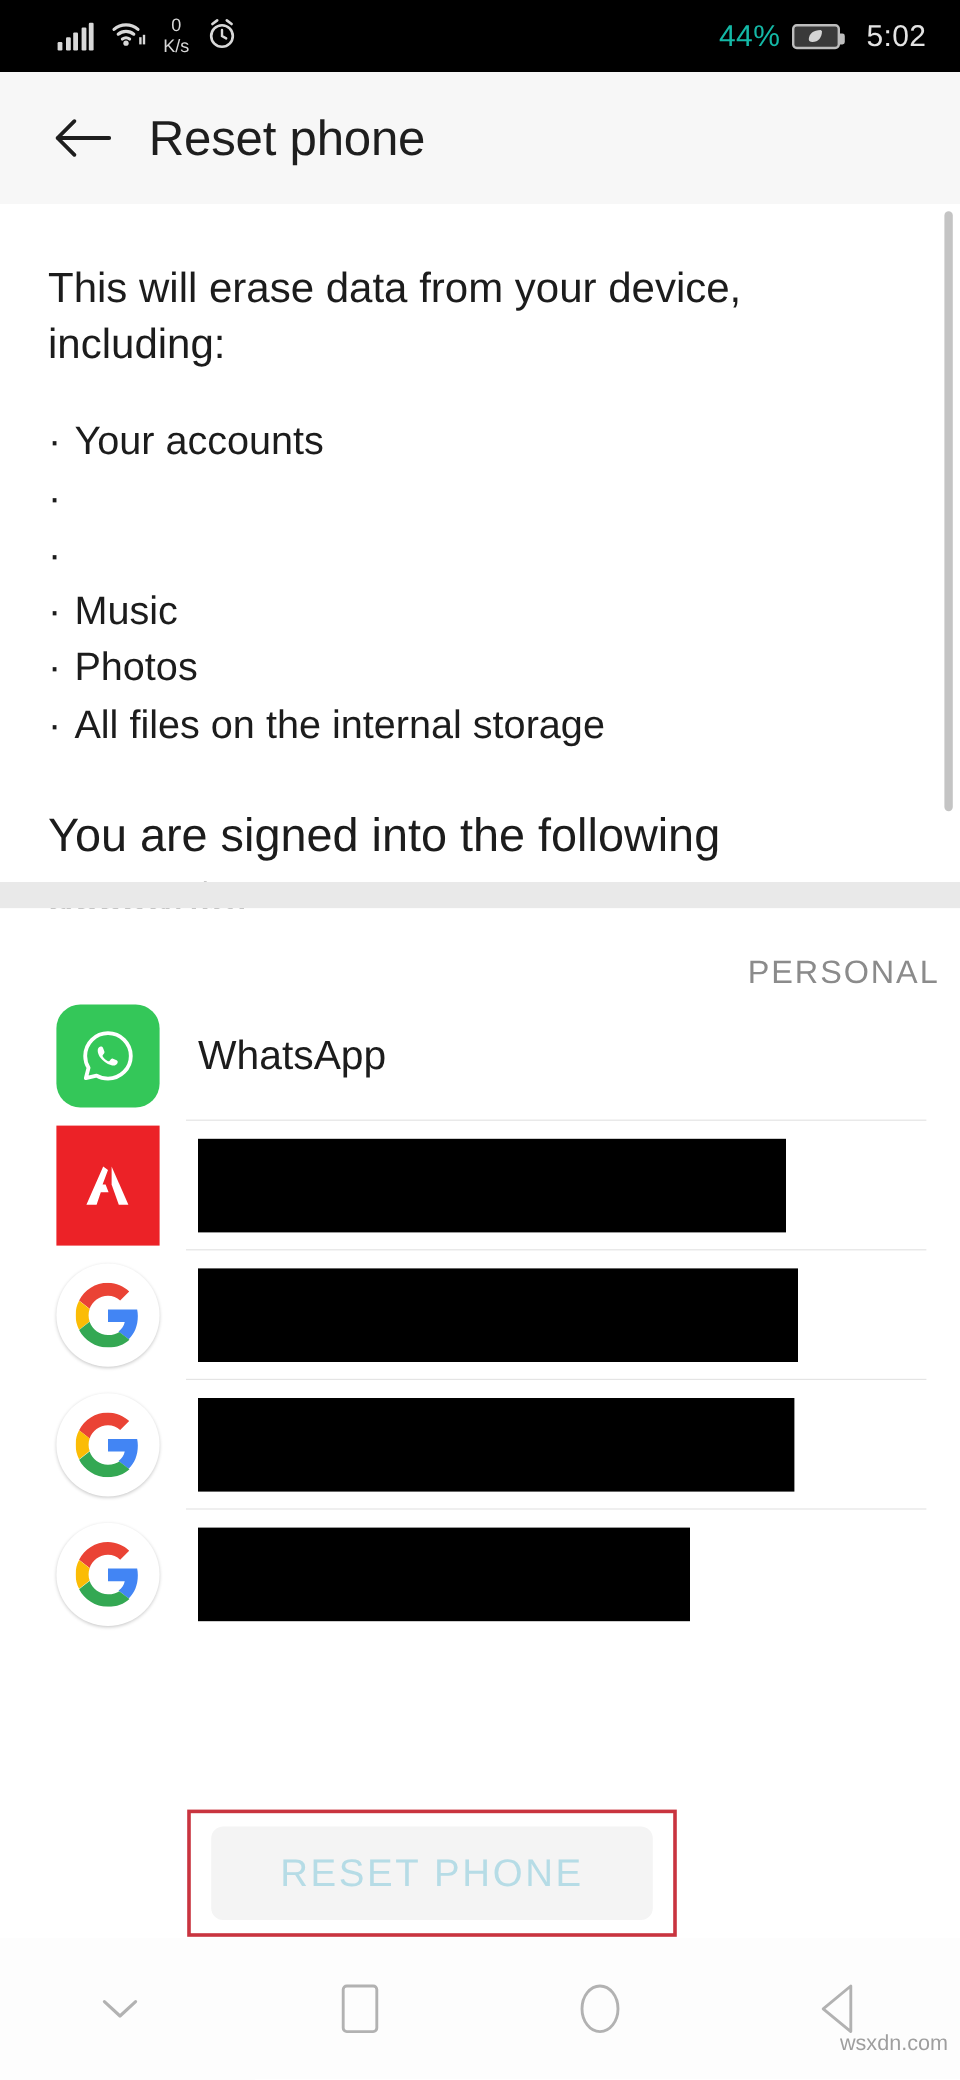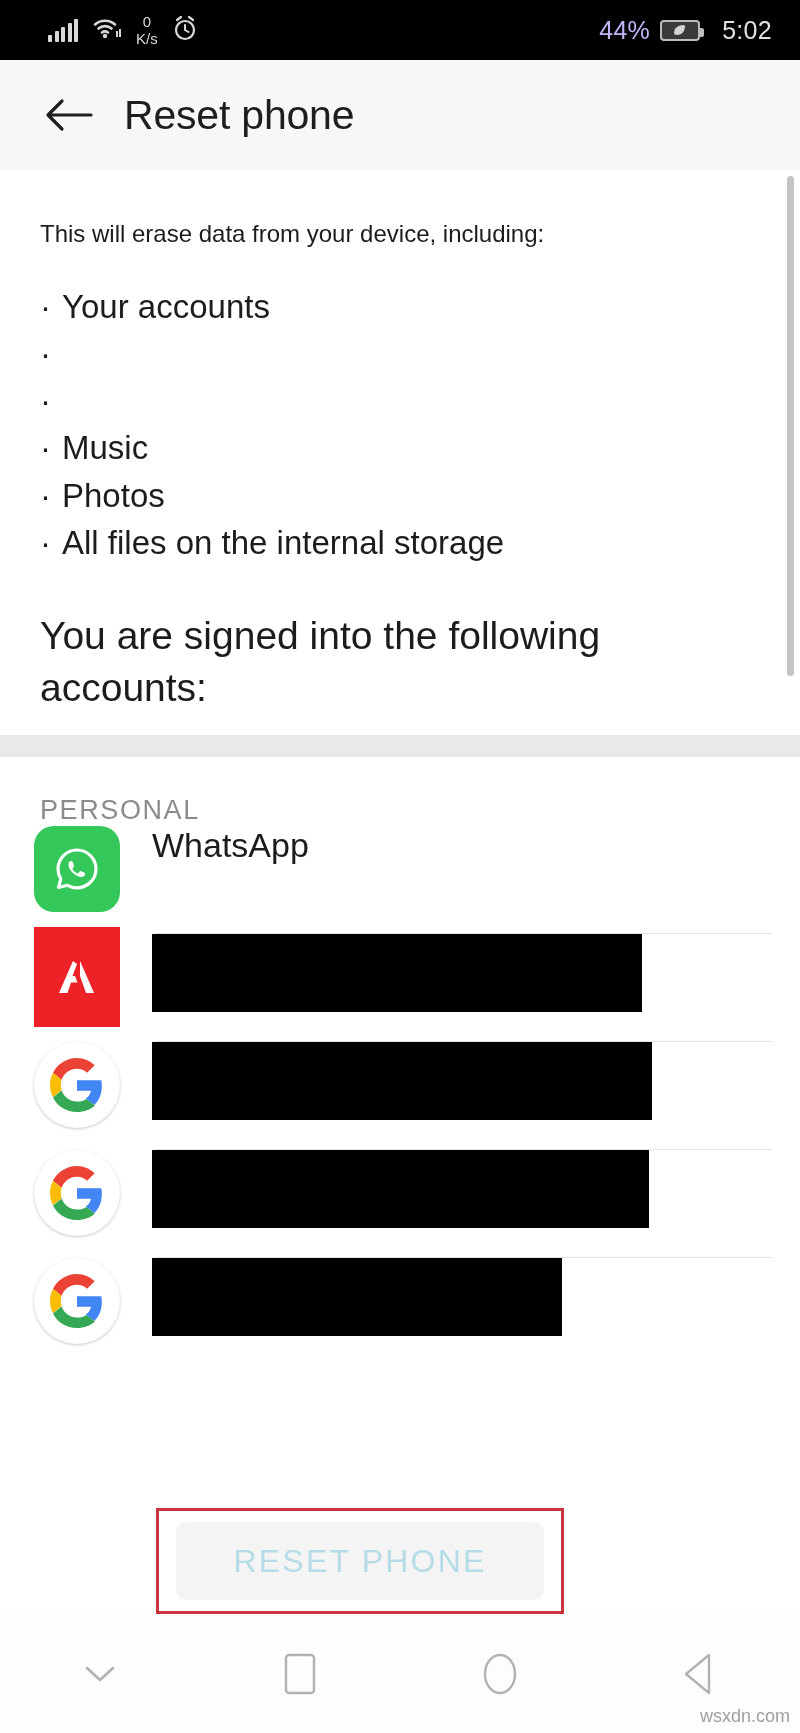--- a/index.html
+++ b/index.html
@@ -25,21 +25,21 @@
   .signal-bars i:nth-child(1){height:7px;}
   .signal-bars i:nth-child(2){height:11px;}
   .signal-bars i:nth-child(3){height:15px;}
   .signal-bars i:nth-child(4){height:19px;}
   .signal-bars i:nth-child(5){height:23px;}
 
   .netspeed { display:flex; flex-direction:column; align-items:center; line-height:1; }
   .netspeed .num { font-size:15px; color:#d8d8d8; }
   .netspeed .unit { font-size:15px; color:#d8d8d8; margin-top:2px; }
 
-  .battery-pct { font-size:25px; color:#c4b5fd; letter-spacing:.3px; }
+  .battery-pct { font-size:25px; color:#14b8a6; letter-spacing:.3px; }
   .battery-shell {
     position:relative; width:40px; height:21px;
     border:2px solid #bdbdbd; border-radius:4px;
     display:flex; align-items:center; justify-content:center;
     background:#3a3a3a;
   }
   .battery-shell::after{
     content:""; position:absolute; right:-6px; top:6px;
     width:4px; height:9px; background:#bdbdbd; border-radius:0 2px 2px 0;
   }
@@ -56,21 +56,21 @@
     margin-left:28px; font-size:41px; color:#1e1e1e; font-weight:400;
     letter-spacing:-0.2px;
   }
 
   
   .top-panel {
     position:absolute; top:170px; left:0; width:800px; height:565px;
     background:#ffffff; padding:0 40px;
   }
   .erase-head {
-    font-size:24px; color:#1c1c1c; line-height:1.32;
+    font-size:35px; color:#1c1c1c; line-height:1.32;
     padding-top:48px;
   }
   .bullets { margin-top:36px; }
   .bullets li {
     list-style:none; font-size:33px; color:#1c1c1c;
     line-height:1.28; margin-bottom:5px;
     display:flex; align-items:flex-start;
   }
   .bullets li .dot { margin-right:11px; }
   .signed-head {
@@ -91,25 +91,26 @@
     background:#e9e9e9;
   }
 
   
   .accounts {
     position:absolute; top:757px; left:0; width:800px; height:760px;
     background:#ffffff;
   }
   .section-label {
     font-size:27px; color:#8b8b8b; letter-spacing:1.6px;
-    padding:38px 4px 0 40px;
+    padding:38px 17px 0 40px;
+    text-align:right;
   }
   .acct-row {
-    position:relative; display:flex; align-items:flex-start;
-    height:108px; padding-left:34px;
+    position:relative; display:flex; align-items:center;
+    height:108px; padding-left:47px;
   }
   .acct-row .sep {
     position:absolute; left:155px; right:28px; bottom:0; height:1px;
     background:#e4e4e4;
   }
   .acct-row:last-child .sep { display:none; }
   .acct-icon {
     width:86px; height:86px; flex:none;
     display:flex; align-items:center; justify-content:center;
   }
@@ -141,21 +142,21 @@
     font-size:32px; color:#b6dce6; letter-spacing:2.2px;
   }
 
   
   .navbar {
     position:absolute; bottom:0; left:0; width:800px; height:118px;
     background:#fdfdfd; display:flex; align-items:center;
   }
   .nav-btn { flex:1; display:flex; align-items:center; justify-content:center; height:118px; }
   .watermark {
-    position:absolute; right:10px; bottom:6px;
+    position:absolute; right:10px; bottom:20px;
     font-size:18px; color:#9e9e9e;
   }
 </style>
 </head>
 <body>
 
 <div id="root">
 
   <div class="statusbar">
     <div class="sb-left">

